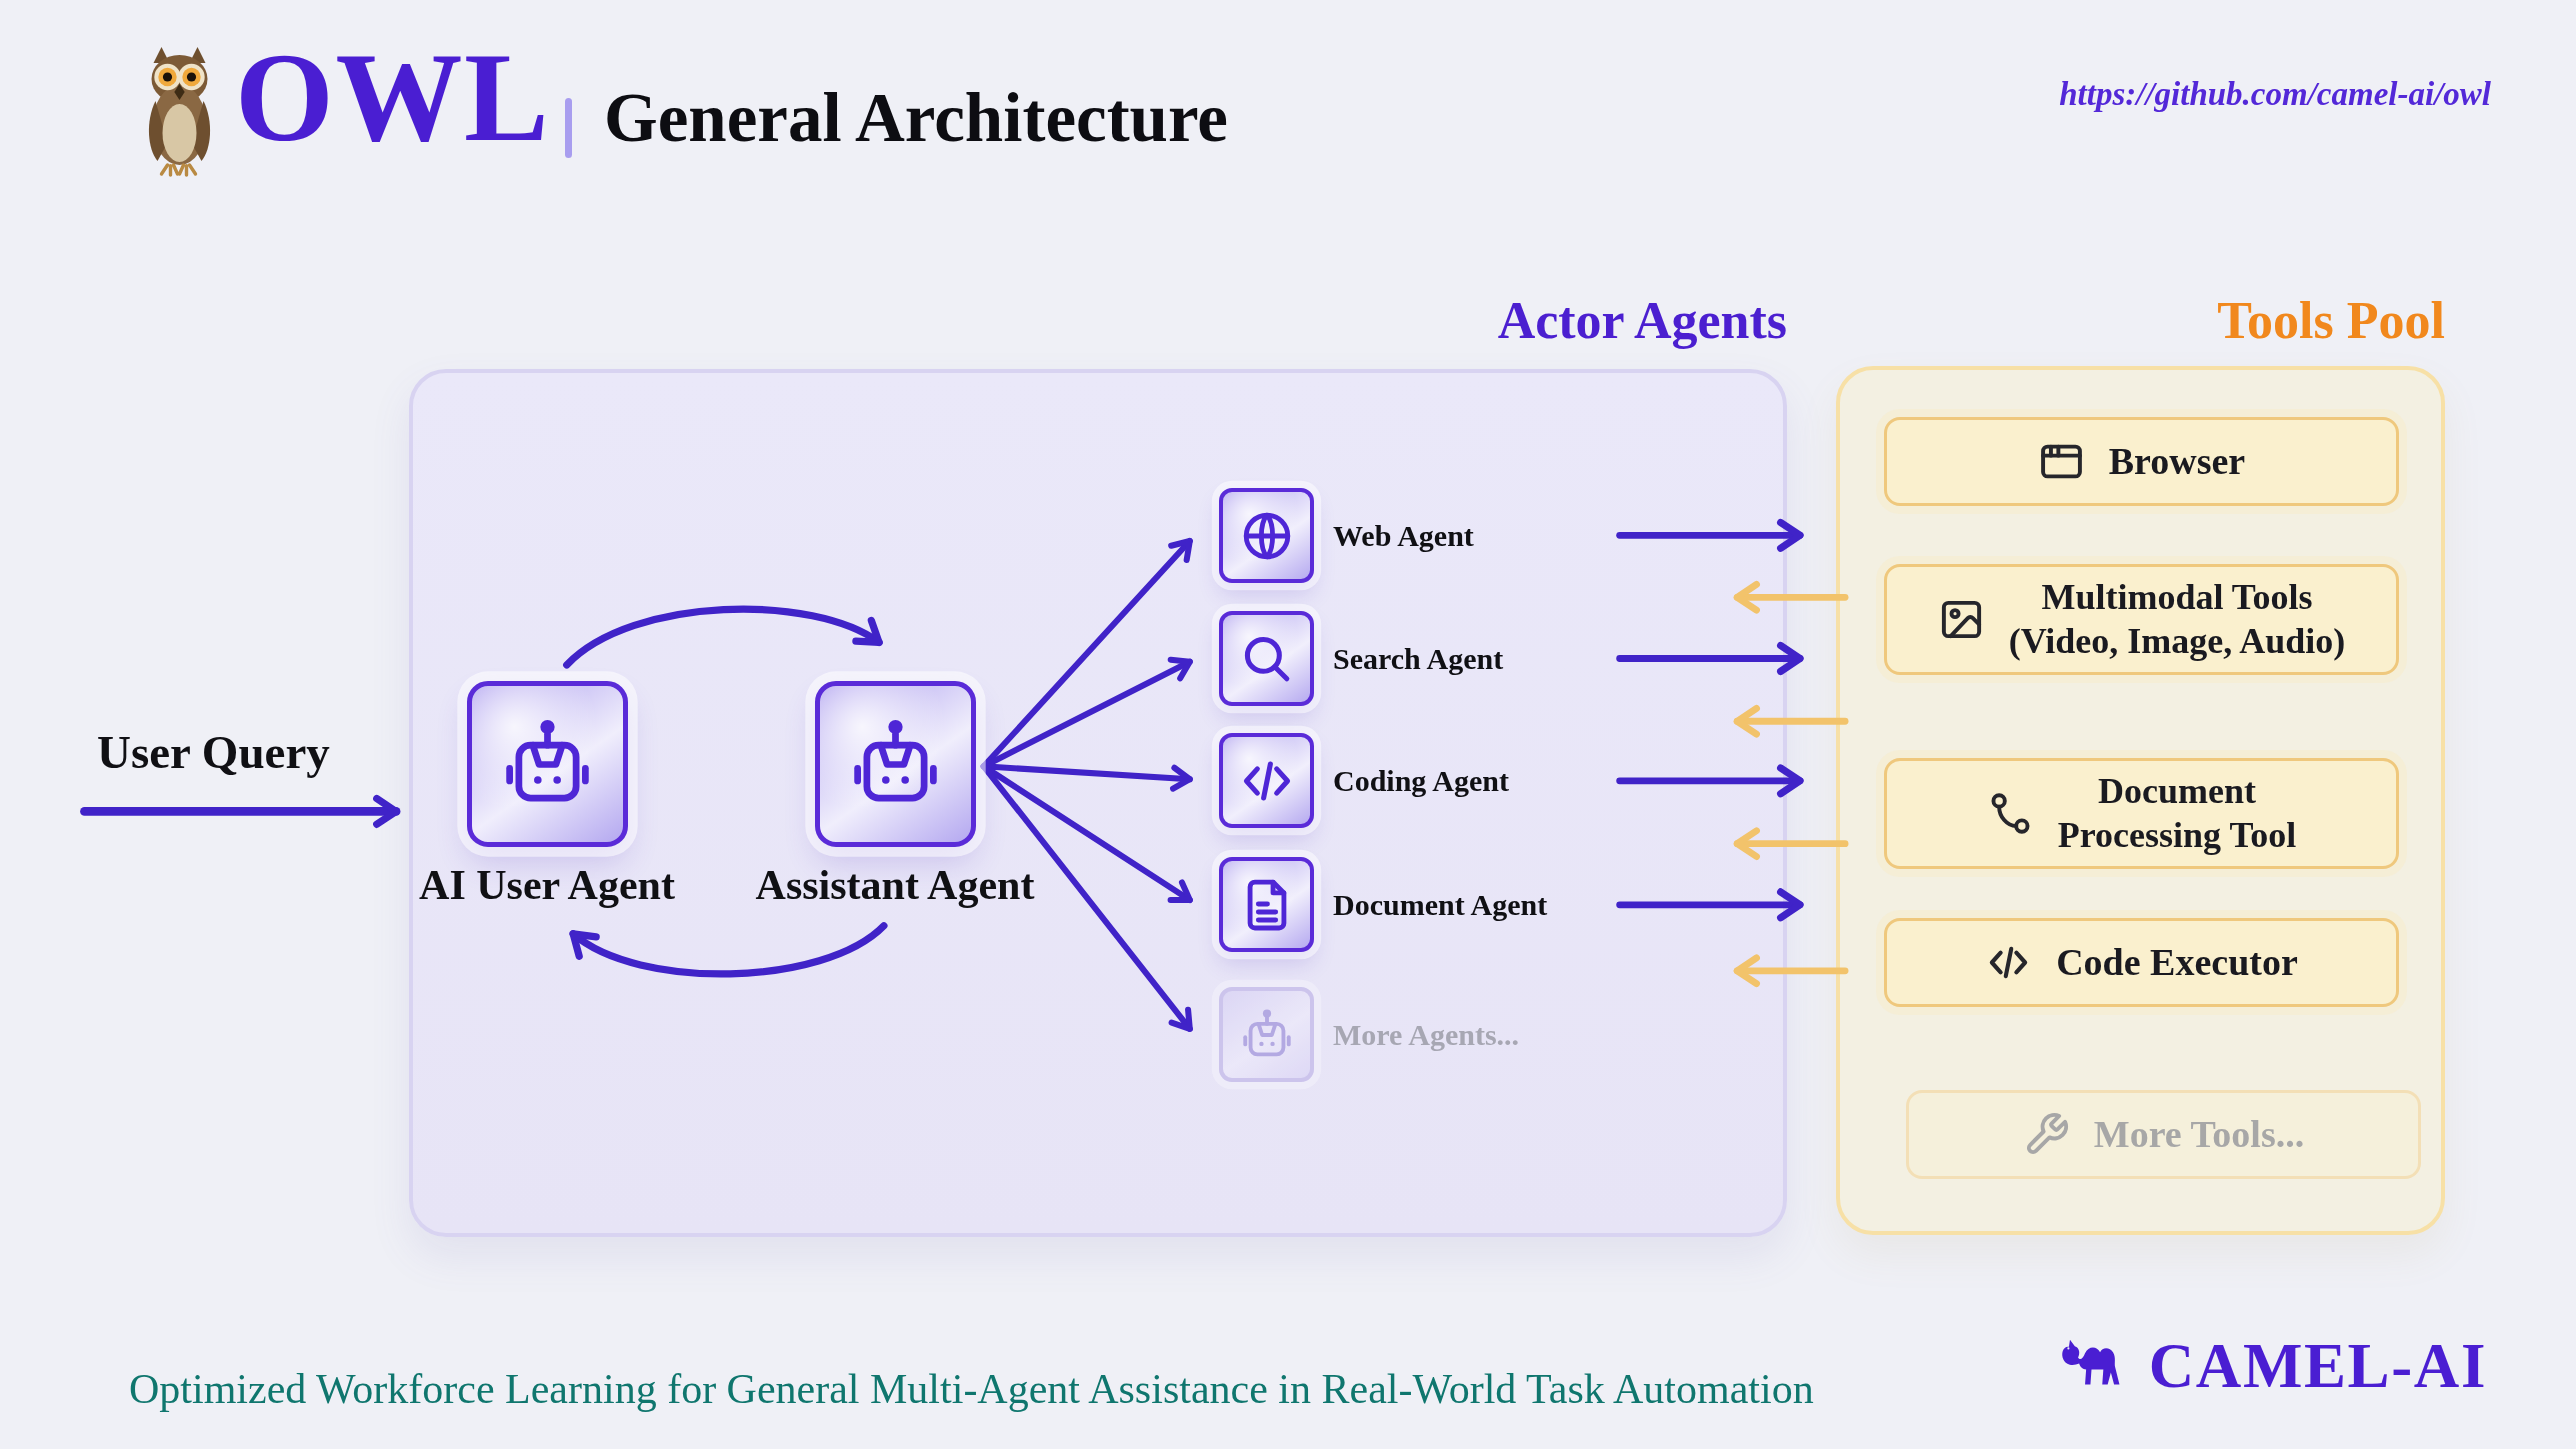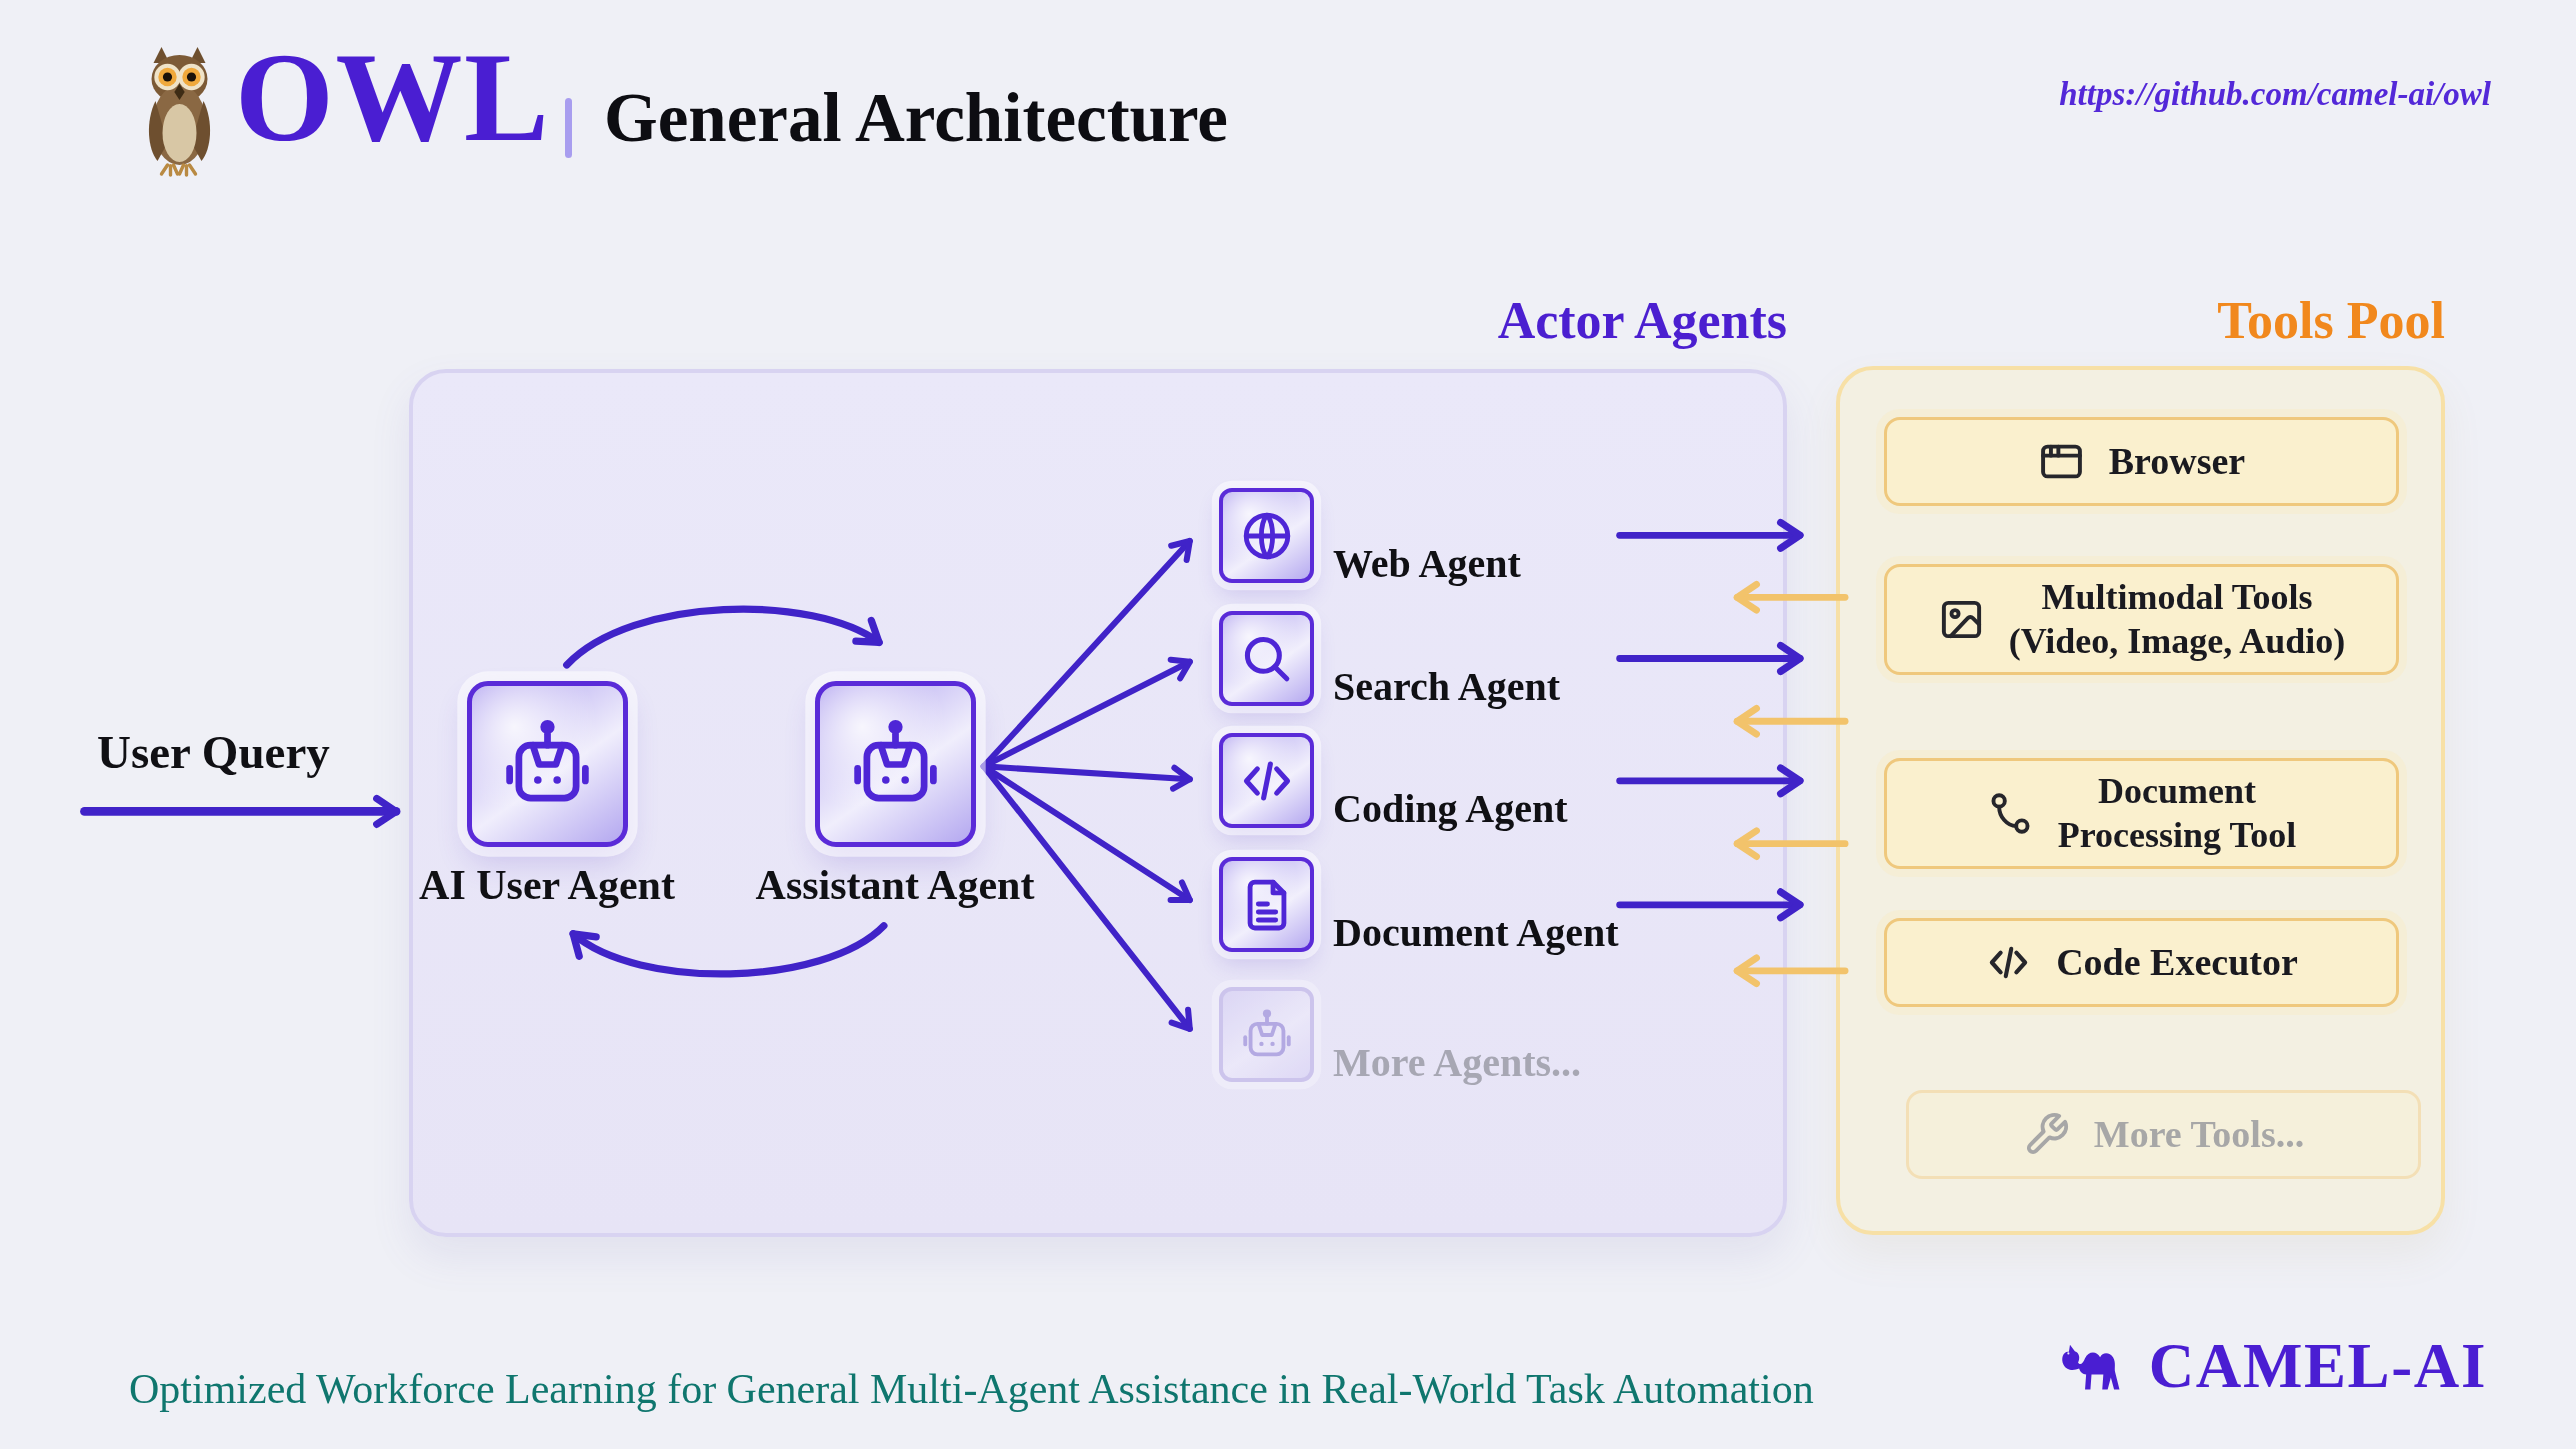--- a/index.html
+++ b/index.html
@@ -59,22 +59,22 @@
   .agent-tile { position:absolute; left:1219px; width:95px; height:95px; border-radius:13px;
       border:4px solid #5A2BD8; z-index:6; color:#4E26D6;
       background:radial-gradient(circle at 30% 25%, rgba(255,255,255,.85), rgba(255,255,255,0) 55%),
                  linear-gradient(145deg,#AB9CEE 0%, #D6D0F7 35%, #F1EFFC 58%, #B6AAF0 100%);
       box-shadow:0 0 0 7.2px rgba(255,255,255,.5), 0 11.3px 21px rgba(90,60,200,.18);
       display:flex; align-items:center; justify-content:center; }
   .agent-tile svg { width:58px; height:58px; }
   .agent-tile.muted { border-color:#C6BDEA; color:#A79BDE; opacity:.8;
       background:linear-gradient(145deg,#D9D3F4 0%, #ECE9FA 55%, #DCD6F5 100%);
       box-shadow:0 0 0 7.2px rgba(255,255,255,.35); }
-  .agent-row-label { position:absolute; left:1333px; width:451px; font-size:40px; font-weight:700;
-      color:#101014; z-index:6; line-height:52px;margin-top:28px; }
+  .agent-row-label { position:absolute; left:1333px; width:451px; font-size:30px; font-weight:700;
+      color:#101014; z-index:6; line-height:52px; }
   .agent-row-label.muted { color:#A7A7B3; }
   .tile-1 { top:488px; }  .row-label-1 { top:510px; }
   .tile-2 { top:611px; }  .row-label-2 { top:633px; }
   .tile-3 { top:733px; }  .row-label-3 { top:755px; }
   .tile-4 { top:857px; } .row-label-4 { top:879px; }
   .tile-5 { top:987px; } .row-label-5 { top:1009px; }
 
   
   .tool-card { position:absolute; left:1884px; width:515px; border-radius:16px;
       background:#FAF0CE; border:3.2px solid #EFC87D; z-index:6;
@@ -90,21 +90,21 @@
   .tool-4 { top:918px; height:89px; }
   .tool-5 { top:1090px; height:89px;margin-left:22px; }
   .tool-card.muted { background:rgba(248,240,210,.45); border-color:rgba(239,200,125,.40);
       box-shadow:none; color:#A7A7A7; }
   .tool-card.muted svg { color:#A7A7A7; }
   .tool-card.muted .tool-text { color:#A7A7A7; }
   .tool-2 .tool-text, .tool-3 .tool-text { font-size:36px; }
 
   
   .tagline { position:absolute; left:129px; top:1365px; font-size:42px; color:#0f766e; }
-  .brand { position:absolute; right:89px; top:1335px; display:flex; align-items:flex-end; gap:22px; }
+  .brand { position:absolute; right:89px; top:1335px; display:flex; align-items:flex-start; gap:22px; }
   .brand-camel-icon { width:71px; height:58px; }
   .brand-name { font-size:63px; font-weight:700; color:#4A1ED2; letter-spacing:1.6px; line-height:1; }
 </style>
 </head>
 <body>
 
 <div id="canvas">
 
   <svg width="0" height="0" style="position:absolute" aria-hidden="true">
     <defs>

